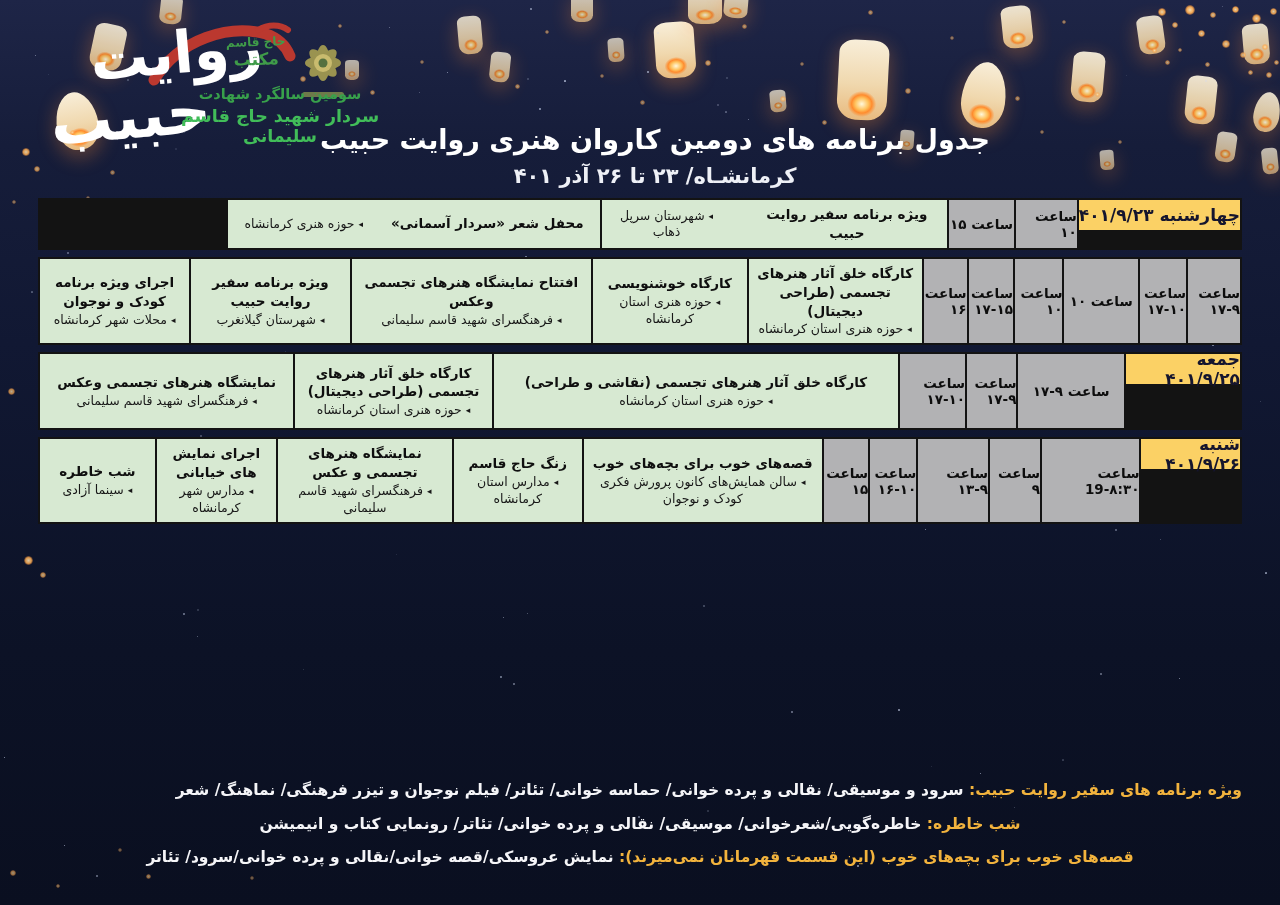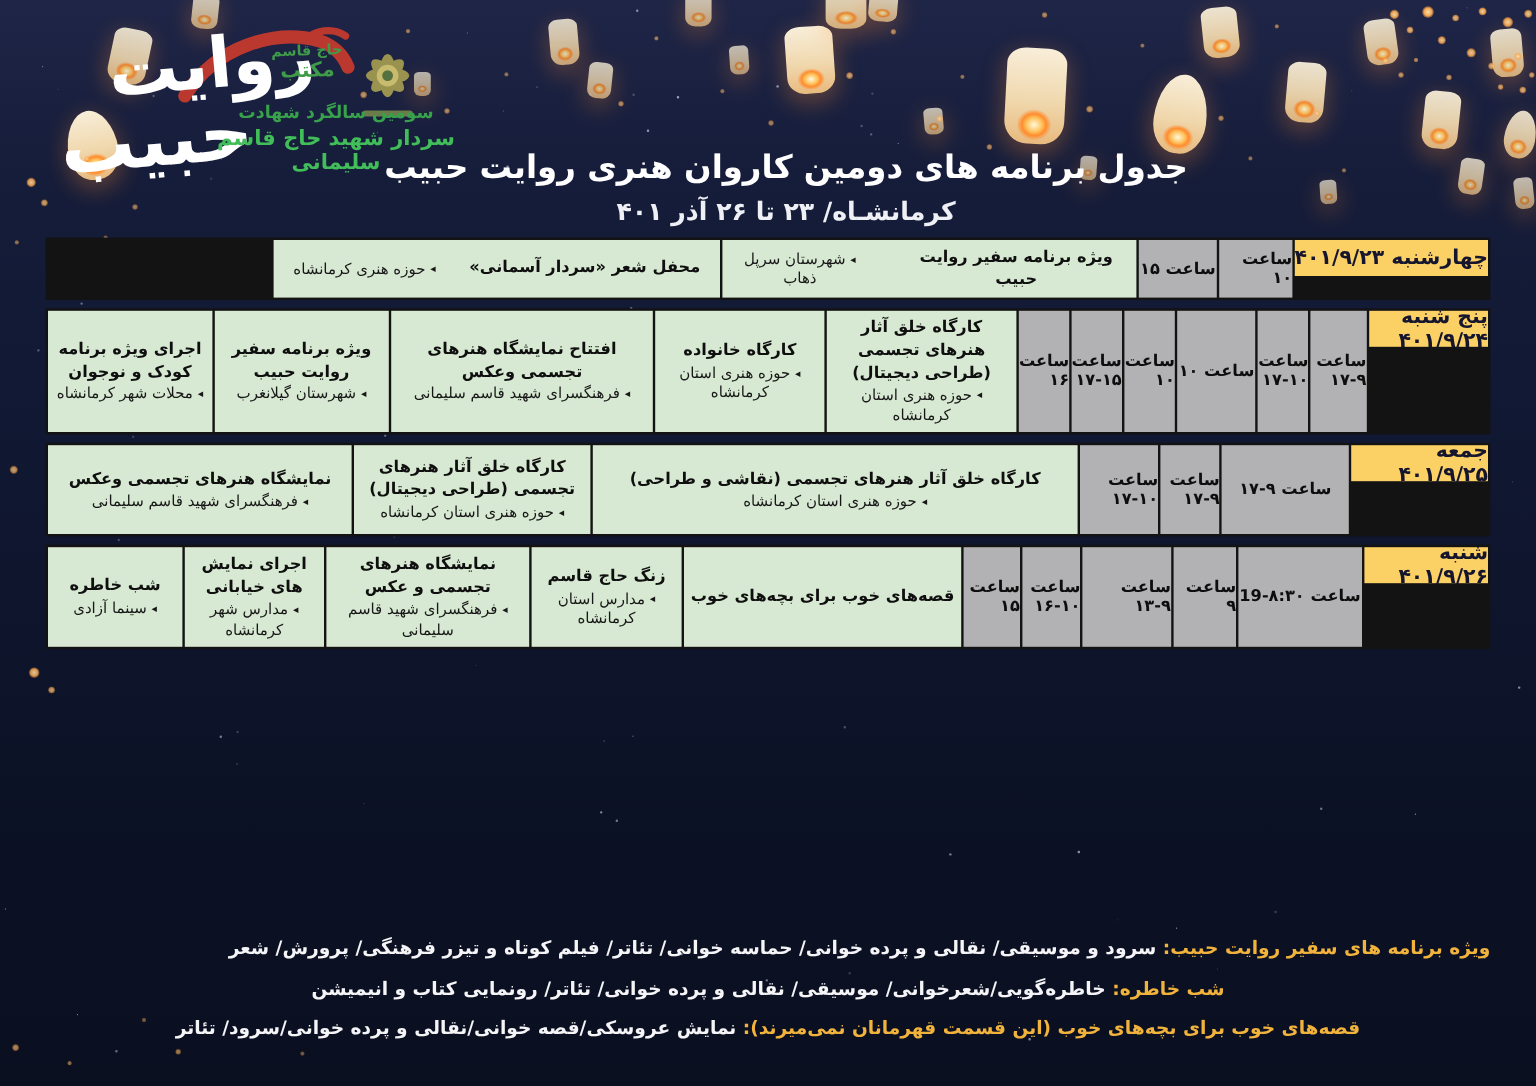--- a/index.html
+++ b/index.html
@@ -291,36 +291,35 @@
             <div class="t">ویژه برنامه سفیر روایت حبیب</div>
             <div class="l"><span class="mark">◂</span>شهرستان سرپل ذهاب</div>
           </div>
           <div class="ecell inline" style="flex: 52 1 0%; min-height: 40px;">
             <div class="t">محفل شعر «سردار آسمانی»</div>
             <div class="l"><span class="mark">◂</span>حوزه هنری کرمانشاه</div>
           </div>
         </div>
       </div>
       <div class="sec">
-        <div class="day">پنج شنبه ۴۰۱/۹/۲۴</div>
         <div class="row">
           <div class="tcell" style="flex: 17 1 0%;">ساعت ۹-۱۷</div>
           <div class="tcell" style="flex: 15 1 0%;">ساعت ۱۰-۱۷</div>
           <div class="tcell" style="flex: 24 1 0%;">ساعت ۱۰</div>
           <div class="tcell" style="flex: 15.5 1 0%;">ساعت ۱۰</div>
           <div class="tcell" style="flex: 14.5 1 0%;">ساعت ۱۵-۱۷</div>
           <div class="tcell" style="flex: 14 1 0%;">ساعت ۱۶</div>
         </div>
         <div class="row">
           <div class="ecell" style="flex: 17 1 0%; min-height: 82px;">
             <div class="t">کارگاه خلق آثار هنرهای تجسمی (طراحی دیجیتال)</div>
             <div class="l"><span class="mark">◂</span>حوزه هنری استان کرمانشاه</div>
           </div>
           <div class="ecell" style="flex: 15 1 0%; min-height: 82px;">
-            <div class="t">کارگاه خانواده</div>
+            <div class="t">کارگاه خوشنویسی</div>
             <div class="l"><span class="mark">◂</span>حوزه هنری استان کرمانشاه</div>
           </div>
           <div class="ecell" style="flex: 24 1 0%; min-height: 82px;">
             <div class="t">افتتاح نمایشگاه هنرهای تجسمی وعکس</div>
             <div class="l"><span class="mark">◂</span>فرهنگسرای شهید قاسم سلیمانی</div>
           </div>
           <div class="ecell" style="flex: 15.5 1 0%; min-height: 82px;">
             <div class="t">ویژه برنامه سفیر روایت حبیب</div>
             <div class="l"><span class="mark">◂</span>شهرستان گیلانغرب</div>
           </div>
@@ -357,20 +356,21 @@
         <div class="row">
           <div class="tcell" style="flex: 31.7 1 0%;">ساعت ۸:۳۰-19</div>
           <div class="tcell" style="flex: 16.2 1 0%;">ساعت ۹</div>
           <div class="tcell" style="flex: 22.7 1 0%;">ساعت ۹-۱۳</div>
           <div class="tcell" style="flex: 15 1 0%;">ساعت ۱۰-۱۶</div>
           <div class="tcell" style="flex: 14.4 1 0%;">ساعت ۱۵</div>
         </div>
         <div class="row">
           <div class="ecell" style="flex: 31.7 1 0%; min-height: 62px;">
             <div class="t">قصه‌های خوب برای بچه‌های خوب</div>
+            <div class="l"><span class="mark">◂</span>سالن همایش‌های کانون پرورش فکری کودک و نوجوان</div>
           </div>
           <div class="ecell" style="flex: 16.2 1 0%; min-height: 62px;">
             <div class="t">زنگ حاج قاسم</div>
             <div class="l"><span class="mark">◂</span>مدارس استان کرمانشاه</div>
           </div>
           <div class="ecell" style="flex: 22.7 1 0%; min-height: 62px;">
             <div class="t">نمایشگاه هنرهای تجسمی و عکس</div>
             <div class="l"><span class="mark">◂</span>فرهنگسرای شهید قاسم سلیمانی</div>
           </div>
           <div class="ecell" style="flex: 15 1 0%; min-height: 62px;">
@@ -379,18 +379,18 @@
           </div>
           <div class="ecell" style="flex: 14.4 1 0%; min-height: 62px; text-align: right;">
             <div class="t">شب خاطره</div>
             <div class="l"><span class="mark">◂</span>سینما آزادی</div>
           </div>
         </div>
       </div>
     </div>
 
   <div class="notes">
-      <div class="note n1"><span class="lab">ویژه برنامه های سفیر روایت حبیب:</span> <span class="txt">سرود و موسیقی/ نقالی و پرده خوانی/ حماسه خوانی/ تئاتر/ فیلم کوتاه و تیزر فرهنگی/ پرورش/ شعر</span></div>
+      <div class="note n1"><span class="lab">ویژه برنامه های سفیر روایت حبیب:</span> <span class="txt">سرود و موسیقی/ نقالی و پرده خوانی/ حماسه خوانی/ تئاتر/ فیلم نوجوان و تیزر فرهنگی/ نماهنگ/ شعر</span></div>
       <div class="note n2"><span class="lab">شب خاطره:</span> <span class="txt">خاطره‌گویی/شعرخوانی/ موسیقی/ نقالی و پرده خوانی/ تئاتر/ رونمایی کتاب و انیمیشن</span></div>
       <div class="note n3"><span class="lab">قصه‌های خوب برای بچه‌های خوب (این قسمت قهرمانان نمی‌میرند):</span> <span class="txt">نمایش عروسکی/قصه خوانی/نقالی و پرده خوانی/سرود/ تئاتر</span></div>
     </div>
 
 </div>
 
 </body></html>

